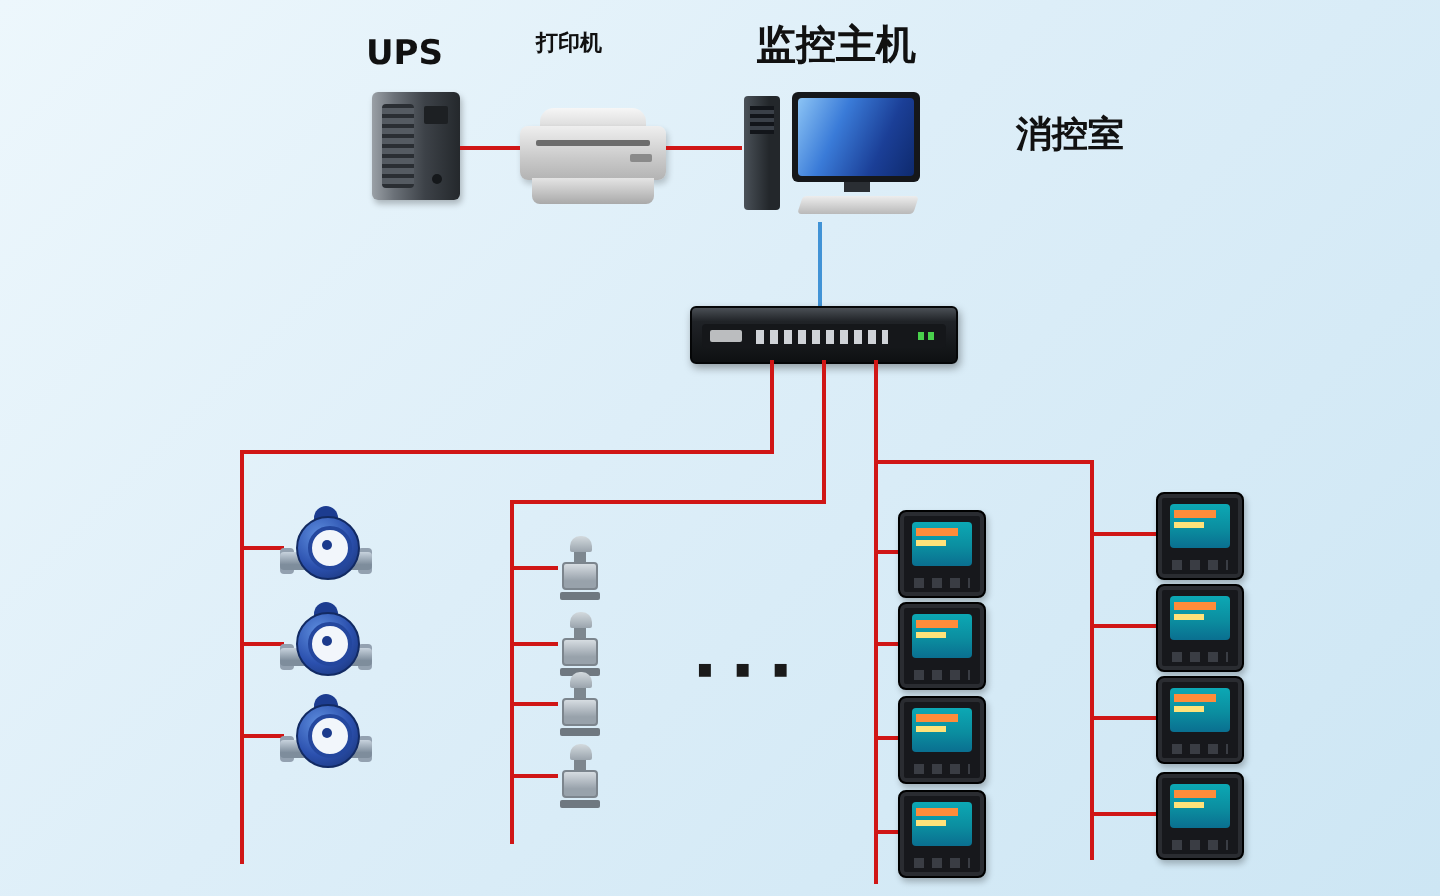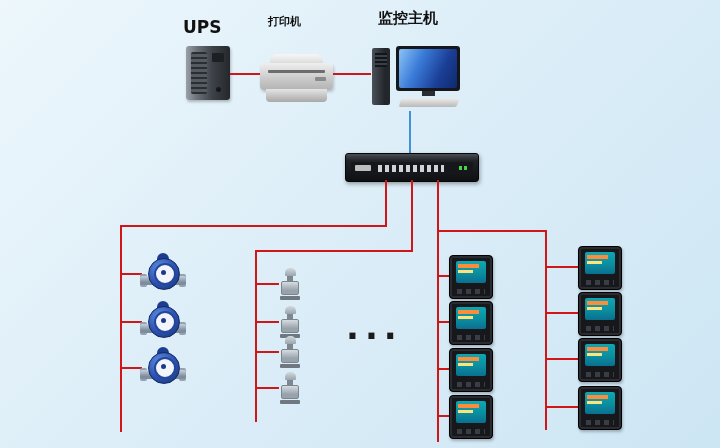--- a/index.html
+++ b/index.html
@@ -93,21 +93,22 @@
 
   .ellipsis{position:absolute;font-size:34px;font-weight:700;color:#1a1a1a;letter-spacing:6px;}
 </style>
 </head>
 <body>
 
 <div class="canvas">
 
   <div class="lbl" style="left:183px;top:17px;font-size:17px;">UPS</div>
   <div class="lbl" style="left:268px;top:14px;font-size:11px;">打印机</div>
-  <div class="lbl" style="left:378px;top:9px;font-size:15px;">监控主机</div>
+  <div class="lbl" style="left:378px;top:9px;font-size:20px;">监控主机</div>
+  <div class="lbl" style="left:508px;top:55px;font-size:18px;">消控室</div>
 
   <div class="ups" style="left:186px;top:46px;">
     <div class="vents"></div>
     <div class="panel"></div>
     <div class="btn"></div>
   </div>
 
   <div class="printer" style="left:260px;top:54px;">
     <div class="top"></div>
     <div class="body"></div>

